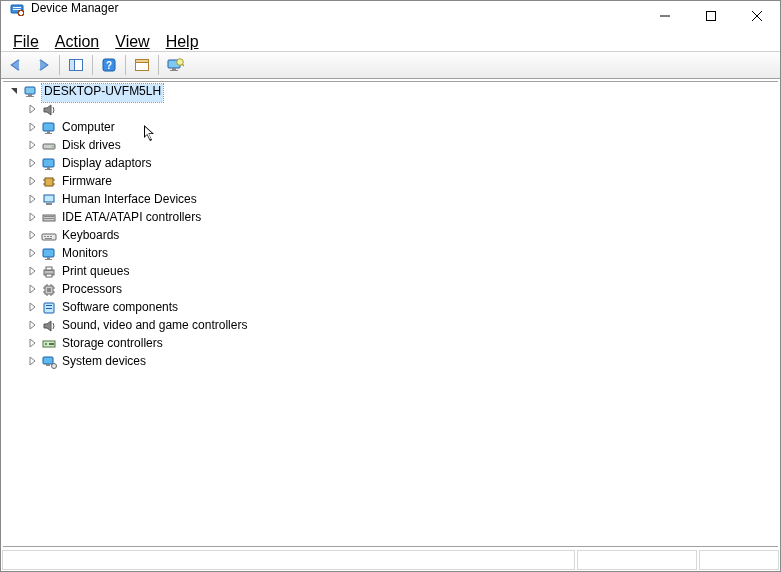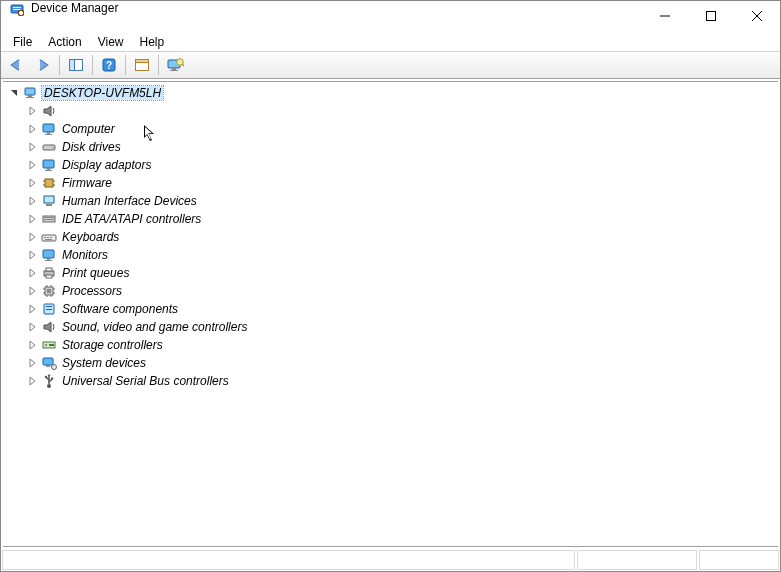--- a/index.html
+++ b/index.html
@@ -37,23 +37,24 @@
   .win-btn {
     width: 46px;
     display:flex; align-items:center; justify-content:center;
     font-family: "Segoe UI Symbol", sans-serif;
     font-size: 10px;
   }
   
   .menubar {
     height: 20px;
     display:flex;
-    align-items:flex-end;
+    align-items:flex-start;
     padding: 0 4px;
-    font-size: 12px;
+    font-size: 16px;
+    text-decoration: underline;
   }
   .menubar .menu-item { padding: 2px 8px; }
   
   .toolbar {
     height: 28px;
     border-top: 1px solid #d0d0d0;
     border-bottom: 1px solid #a0a0a0;
     background: linear-gradient(#fdfdfd,#ececec);
     display:flex;
     align-items:center;
@@ -75,25 +76,23 @@
     border-top:1px solid #a0a0a0;
     border-bottom:1px solid #a0a0a0;
     margin: 2px;
     overflow:auto;
     position:relative;
     background:#fff;
   }
   .tree { padding: 2px 0 0 4px; }
   .tree-row {
     display:flex;
-    align-items:center;
     height:18px;
     white-space:nowrap;
     padding-right:8px;
-    font-style:italic;
   }
   .tree-row .expander {
     width:14px; height:14px;
     display:flex;align-items:center;justify-content:center;
     color:#5b5b5b;
     font-size:10px;
     margin-right:0px;
   }
   .tree-row .node-icon {
     width:16px;height:16px;
@@ -459,39 +458,20 @@
         </span>
         <span class="node-icon">
           <svg width="16" height="16">
             <rect x="2" y="3" width="10" height="7" rx="1" fill="#60b8f0" stroke="#1a5fa8"></rect>
             <rect x="5" y="10" width="4" height="2" fill="#888"></rect>
             <circle cx="13" cy="12" r="2.5" fill="#e8e8e8" stroke="#666"></circle>
           </svg>
         </span>
         <span class="label">System devices</span>
       </div>
-      <div class="tree-row indent-1">
-        <span class="expander">
-          <svg width="10" height="10">
-            <path d="M3 1 L8 5 L3 9 Z" fill="none" stroke="#808080" stroke-width="1"></path>
-          </svg>
-        </span>
-        <span class="node-icon">
-          <svg width="16" height="16">
-            <circle cx="8" cy="13" r="2" fill="#555"></circle>
-            <line x1="8" y1="11" x2="8" y2="3" stroke="#555" stroke-width="1.5"></line>
-            <line x1="8" y1="7" x2="5" y2="4" stroke="#555" stroke-width="1.5"></line>
-            <line x1="8" y1="9" x2="11" y2="6" stroke="#555" stroke-width="1.5"></line>
-            <circle cx="5" cy="4" r="1.2" fill="#555"></circle>
-            <rect x="10" y="4.5" width="2.2" height="2.2" fill="#555"></rect>
-            <path d="M6.5 3 L8 1 L9.5 3 Z" fill="#555"></path>
-          </svg>
-        </span>
-        <span class="label">Universal Serial Bus controllers</span>
-      </div>
     </div>
   <span class="cursor">
     <svg width="14" height="18">
       <path d="M1 1 L1 14 L4 11 L7 17 L9 16 L6 10 L11 10 Z" fill="#000"></path>
       <path d="M2 3 L2 12 L4.2 10 L7 15.5 L8 15 L5.3 9.3 L9 9.3 Z" fill="#fff"></path>
     </svg>
   </span>
 </div>
 
 <div class="statusbar">

